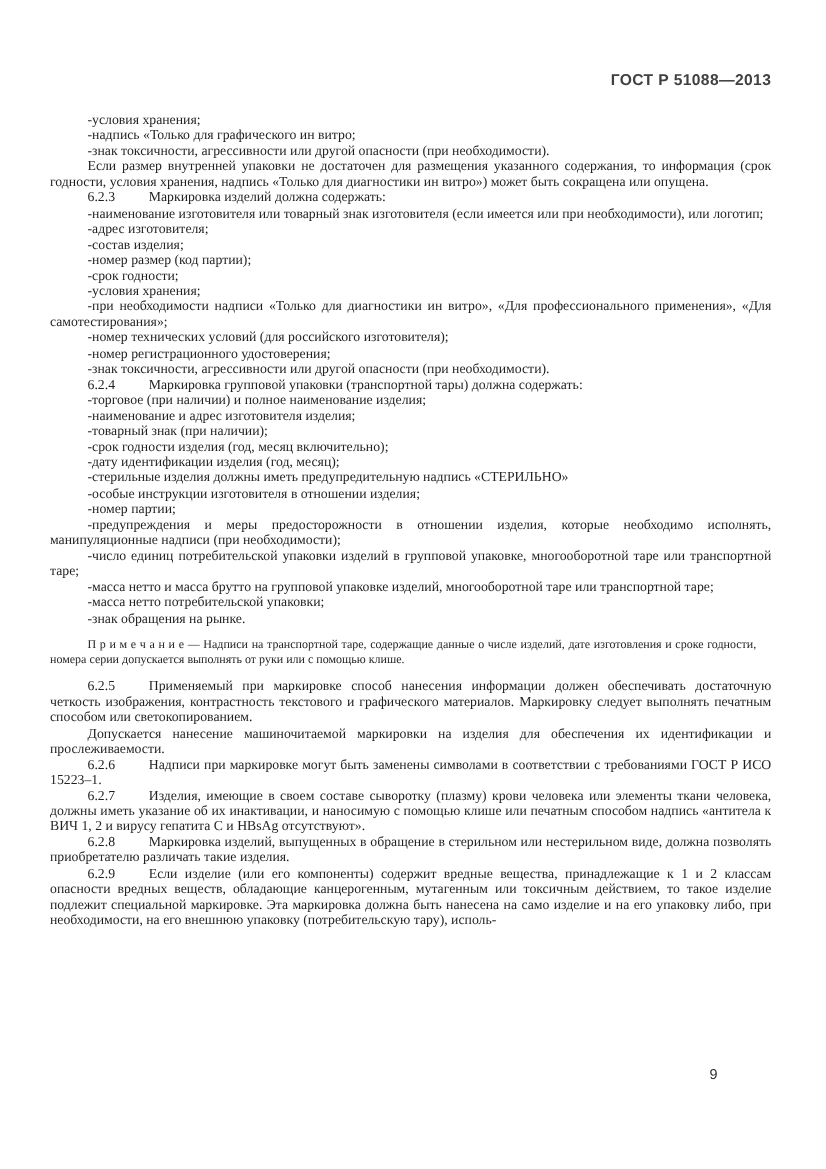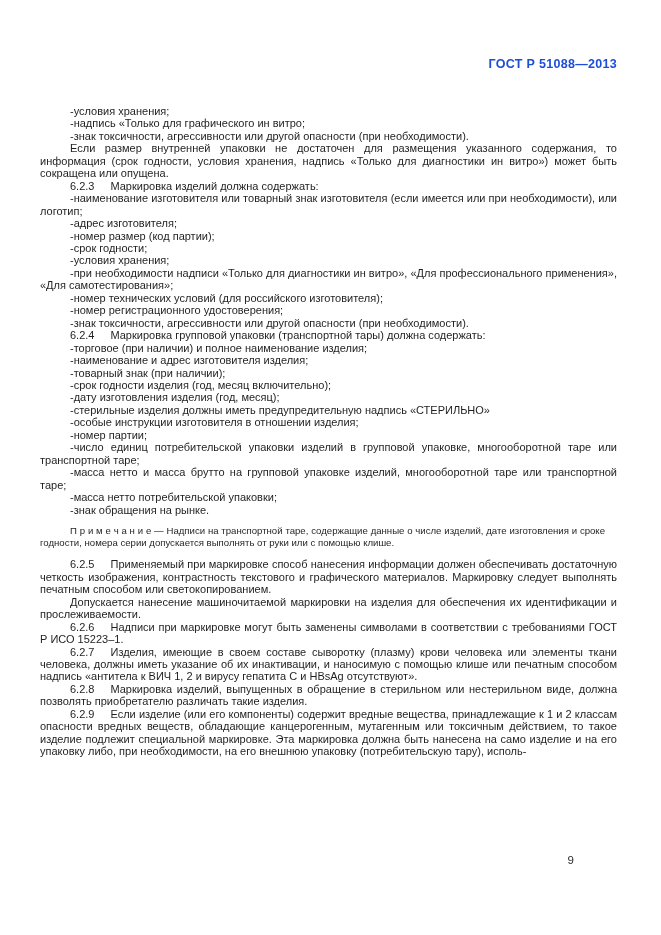--- a/index.html
+++ b/index.html
@@ -18,43 +18,44 @@
   }
   .doc-header {
     position: absolute;
     top: 57px;
     left: 40px;
     width: 577px;
     text-align: right;
     font-weight: bold;
     font-size: 12.5px;
     letter-spacing: 0.3px;
-    color: #1d4ed8;
+    color: #404040;
   }
   .doc-body {
     position: absolute;
-    top: 105px;
+    top: 90px;
     left: 40px;
     width: 577px;
     font-size: 11px;
     line-height: 12.45px;
     text-align: justify;
+    font-family: Liberation Serif, serif;
   }
   .doc-body p {
     margin: 0;
     text-indent: 30px;
   }
   .doc-body p.note {
     font-size: 9.6px;
     line-height: 11.7px;
     margin: 9px 12px 10px 0;
     color: #262626;
   }
   .doc-body .num {
-    padding-right: 16px;
+    padding-right: 27px;
     white-space: nowrap;
   }
   .page-number {
     position: absolute;
     top: 854px;
     right: 87px;
     font-size: 11.5px;
     color: #2a2a2a;
   }
 </style>
@@ -66,36 +67,38 @@
 
   <div class="doc-body">
 
   <p class="item">-условия хранения;</p>
       <p class="item">-надпись «Только для графического ин витро;</p>
       <p class="item">-знак токсичности, агрессивности или другой опасности (при необходимости).</p>
       <p class="para">Если размер внутренней упаковки не достаточен для размещения указанного содержания, то информация (срок годности, условия хранения, надпись «Только для диагностики ин витро») может быть сокращена или опущена.</p>
       <p class="section"><span class="num">6.2.3</span><span>Маркировка изделий должна содержать:</span></p>
       <p class="item">-наименование изготовителя или товарный знак изготовителя (если имеется или при необходимости), или логотип;</p>
       <p class="item">-адрес изготовителя;</p>
+      <p class="item">-состав изделия;</p>
       <p class="item">-номер размер (код партии);</p>
       <p class="item">-срок годности;</p>
       <p class="item">-условия хранения;</p>
       <p class="item">-при необходимости надписи «Только для диагностики ин витро», «Для профессионального применения», «Для самотестирования»;</p>
       <p class="item">-номер технических условий (для российского изготовителя);</p>
       <p class="item">-номер регистрационного удостоверения;</p>
       <p class="item">-знак токсичности, агрессивности или другой опасности (при необходимости).</p>
       <p class="section"><span class="num">6.2.4</span><span>Маркировка групповой упаковки (транспортной тары) должна содержать:</span></p>
       <p class="item">-торговое (при наличии) и полное наименование изделия;</p>
       <p class="item">-наименование и адрес изготовителя изделия;</p>
       <p class="item">-товарный знак (при наличии);</p>
       <p class="item">-срок годности изделия (год, месяц включительно);</p>
-      <p class="item">-дату изготовления изделия (год, месяц);</p>
+      <p class="item">-дату идентификации изделия (год, месяц);</p>
       <p class="item">-стерильные изделия должны иметь предупредительную надпись «СТЕРИЛЬНО»</p>
       <p class="item">-особые инструкции изготовителя в отношении изделия;</p>
       <p class="item">-номер партии;</p>
+      <p class="item">-предупреждения и меры предосторожности в отношении изделия, которые необходимо исполнять, манипуляционные надписи (при необходимости);</p>
       <p class="item">-число единиц потребительской упаковки изделий в групповой упаковке, многооборотной таре или транспортной таре;</p>
       <p class="item">-масса нетто и масса брутто на групповой упаковке изделий, многооборотной таре или транспортной таре;</p>
       <p class="item">-масса нетто потребительской упаковки;</p>
       <p class="item">-знак обращения на рынке.</p>
       <p class="note">П р и м е ч а н и е  —  Надписи на транспортной таре, содержащие данные о числе изделий, дате изготовления и сроке годности, номера серии допускается выполнять от руки или с помощью клише.</p>
       <p class="section"><span class="num">6.2.5</span><span>Применяемый при маркировке способ нанесения информации должен обеспечивать достаточную четкость изображения, контрастность текстового и графического материалов. Маркировку следует выполнять печатным способом или светокопированием.</span></p>
       <p class="para">Допускается нанесение машиночитаемой маркировки на изделия для обеспечения их идентификации и прослеживаемости.</p>
       <p class="section"><span class="num">6.2.6</span><span>Надписи при маркировке могут быть заменены символами в соответствии с требованиями ГОСТ Р ИСО 15223–1.</span></p>
       <p class="section"><span class="num">6.2.7</span><span>Изделия, имеющие в своем составе сыворотку (плазму) крови человека или элементы ткани человека, должны иметь указание об их инактивации, и наносимую с помощью клише или печатным способом надпись «антитела к ВИЧ 1, 2 и вирусу гепатита C и HBsAg отсутствуют».</span></p>
       <p class="section"><span class="num">6.2.8</span><span>Маркировка изделий, выпущенных в обращение в стерильном или нестерильном виде, должна позволять приобретателю различать такие изделия.</span></p>

